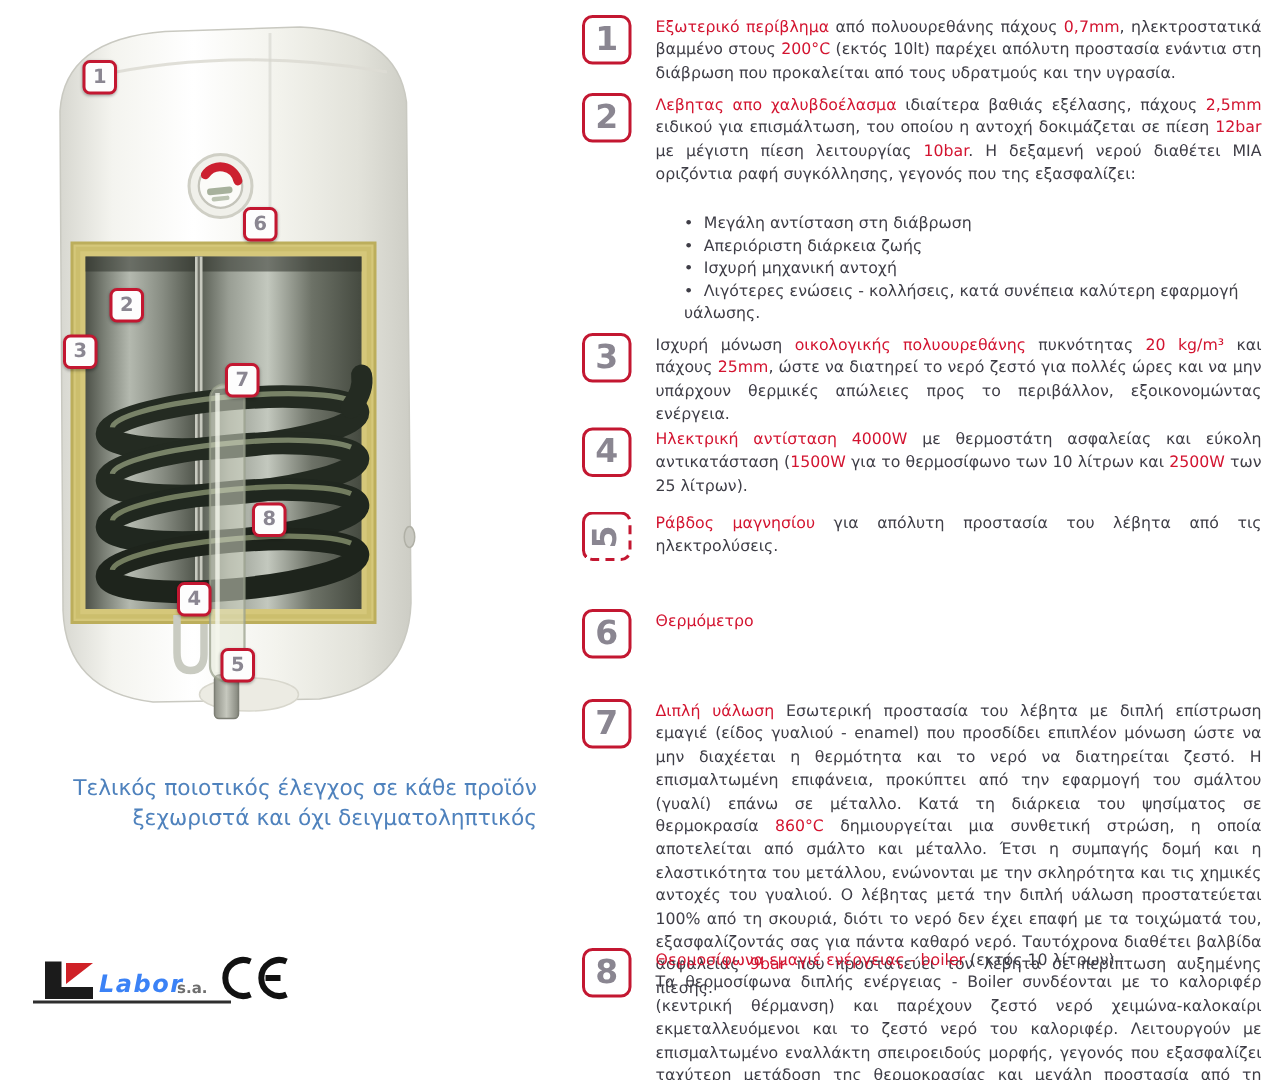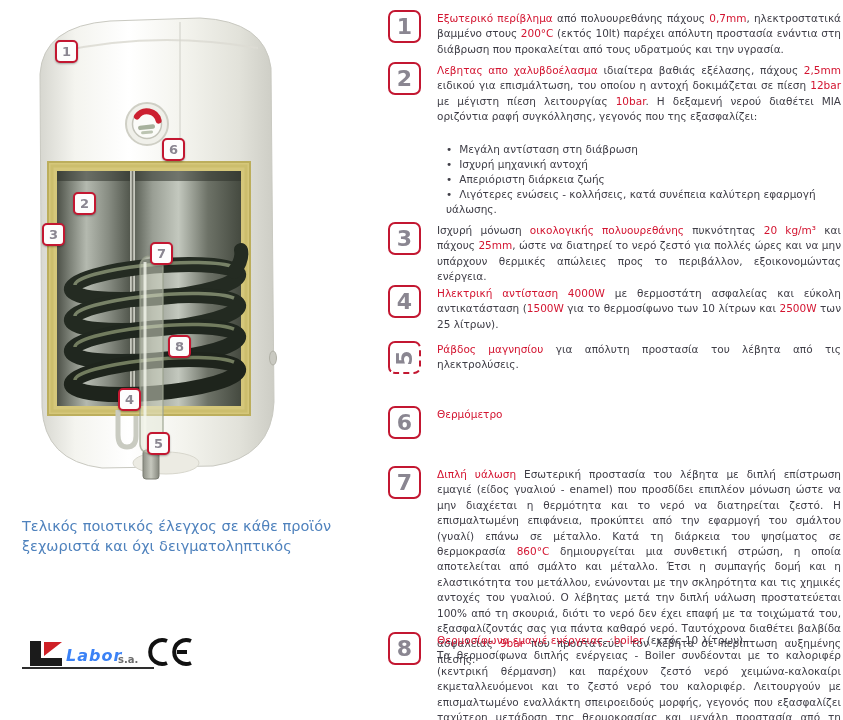--- a/index.html
+++ b/index.html
@@ -6,21 +6,21 @@
   .page{position:relative;width:843px;height:720px;background:#ffffff;overflow:hidden;
         font-family:"DejaVu Sans",sans-serif;}
 
   
   .illustration{position:absolute;left:30px;top:10px;width:320px;height:492px;}
   .callout{position:absolute;width:19px;height:19px;background:#fdfdfd;border:2px solid #c31731;
            border-radius:5px;display:flex;align-items:center;justify-content:center;
            font-size:13px;font-weight:bold;color:#8a8691;box-shadow:0 1px 2px rgba(0,0,0,.3);}
 
   
-  .caption{position:absolute;left:22px;top:516px;width:336px;text-align:left;
+  .caption{position:absolute;left:22px;top:516px;width:336px;text-align:right;
            color:#4f82bd;font-size:14.5px;line-height:20px;}
 
   
   .brand-row{position:absolute;left:22px;top:637px;width:132px;height:30px;
              border-bottom:2px solid #2e2e2e;}
   .brand-mark{position:absolute;left:6px;bottom:-2px;}
   .brand-name{position:absolute;left:44px;bottom:2px;font-style:italic;font-weight:bold;
               font-size:16px;color:#3b82f6;letter-spacing:1px;}
   .brand-suffix{position:absolute;left:96px;bottom:2px;font-weight:bold;
                 font-size:10px;color:#6e6e6e;}
@@ -32,21 +32,21 @@
   .badge{position:absolute;left:0;top:0;width:29px;height:29px;background:#fff;
          border:2.5px solid #c31731;border-radius:7px;display:flex;align-items:center;
          justify-content:center;}
   .badge .num{font-size:22px;font-weight:bold;color:#8a8691;line-height:1;}
   .sec-5 .badge{border-right-style:dashed;border-bottom-style:dashed;}
   .sec-5 .badge .num{display:inline-block;transform:rotate(-90deg);}
   .sec-text{position:absolute;left:49px;top:1px;width:404px;color:#3e3d46;
             font-size:10.5px;line-height:15.4px;}
   .sec-text p{margin:0;text-align:justify;}
   .sec-text .red{color:#d31430;font-weight:normal;}
-  .sec-text ul{margin:17px 0 0 9px;padding:0;list-style:none;}
+  .sec-text ul{margin:17px 0 0 19px;padding:0;list-style:none;}
   .sec-text li{line-height:15px;text-align:left;}
   .sec-text li::before{content:"\2022";margin-right:7px;}
   .sec-1{top:10px;} .sec-2{top:62px;} .sec-3{top:222px;} .sec-4{top:285px;}
   .sec-5{top:341px;} .sec-6{top:406px;} .sec-7{top:466px;} .sec-8{top:632px;}
 </style>
 </head>
 <body>
 
 <div class="page">
 
@@ -163,22 +163,22 @@
         </div>
       </div>
       <div class="section sec-2">
         <div class="badge">
           <span class="num">2</span>
         </div>
         <div class="sec-text">
           <p><span class="red">Λεβητας απο χαλυβδοέλασμα</span><span> ιδιαίτερα βαθιάς εξέλασης, πάχους </span><span class="red">2,5mm</span><span> ειδικού για επισμάλτωση, του οποίου η αντοχή δοκιμάζεται σε πίεση </span><span class="red">12bar</span><span> με μέγιστη πίεση λειτουργίας </span><span class="red">10bar</span><span>. Η δεξαμενή νερού διαθέτει ΜΙΑ οριζόντια ραφή συγκόλλησης, γεγονός που της εξασφαλίζει:</span></p>
           <ul>
             <li>Μεγάλη αντίσταση στη διάβρωση</li>
+            <li>Απεριόριστη διάρκεια ζωής</li>
             <li>Ισχυρή μηχανική αντοχή</li>
-            <li>Απεριόριστη διάρκεια ζωής</li>
             <li>Λιγότερες ενώσεις - κολλήσεις, κατά συνέπεια καλύτερη εφαρμογή υάλωσης.</li>
           </ul>
         </div>
       </div>
       <div class="section sec-3">
         <div class="badge">
           <span class="num">3</span>
         </div>
         <div class="sec-text">
           <p><span>Ισχυρή μόνωση </span><span class="red">οικολογικής πολυουρεθάνης</span><span> πυκνότητας </span><span class="red">20 kg/m³</span><span> και πάχους </span><span class="red">25mm</span><span>, ώστε να διατηρεί το νερό ζεστό για πολλές ώρες και να μην υπάρχουν θερμικές απώλειες προς το περιβάλλον, εξοικονομώντας ενέργεια.</span></p>

